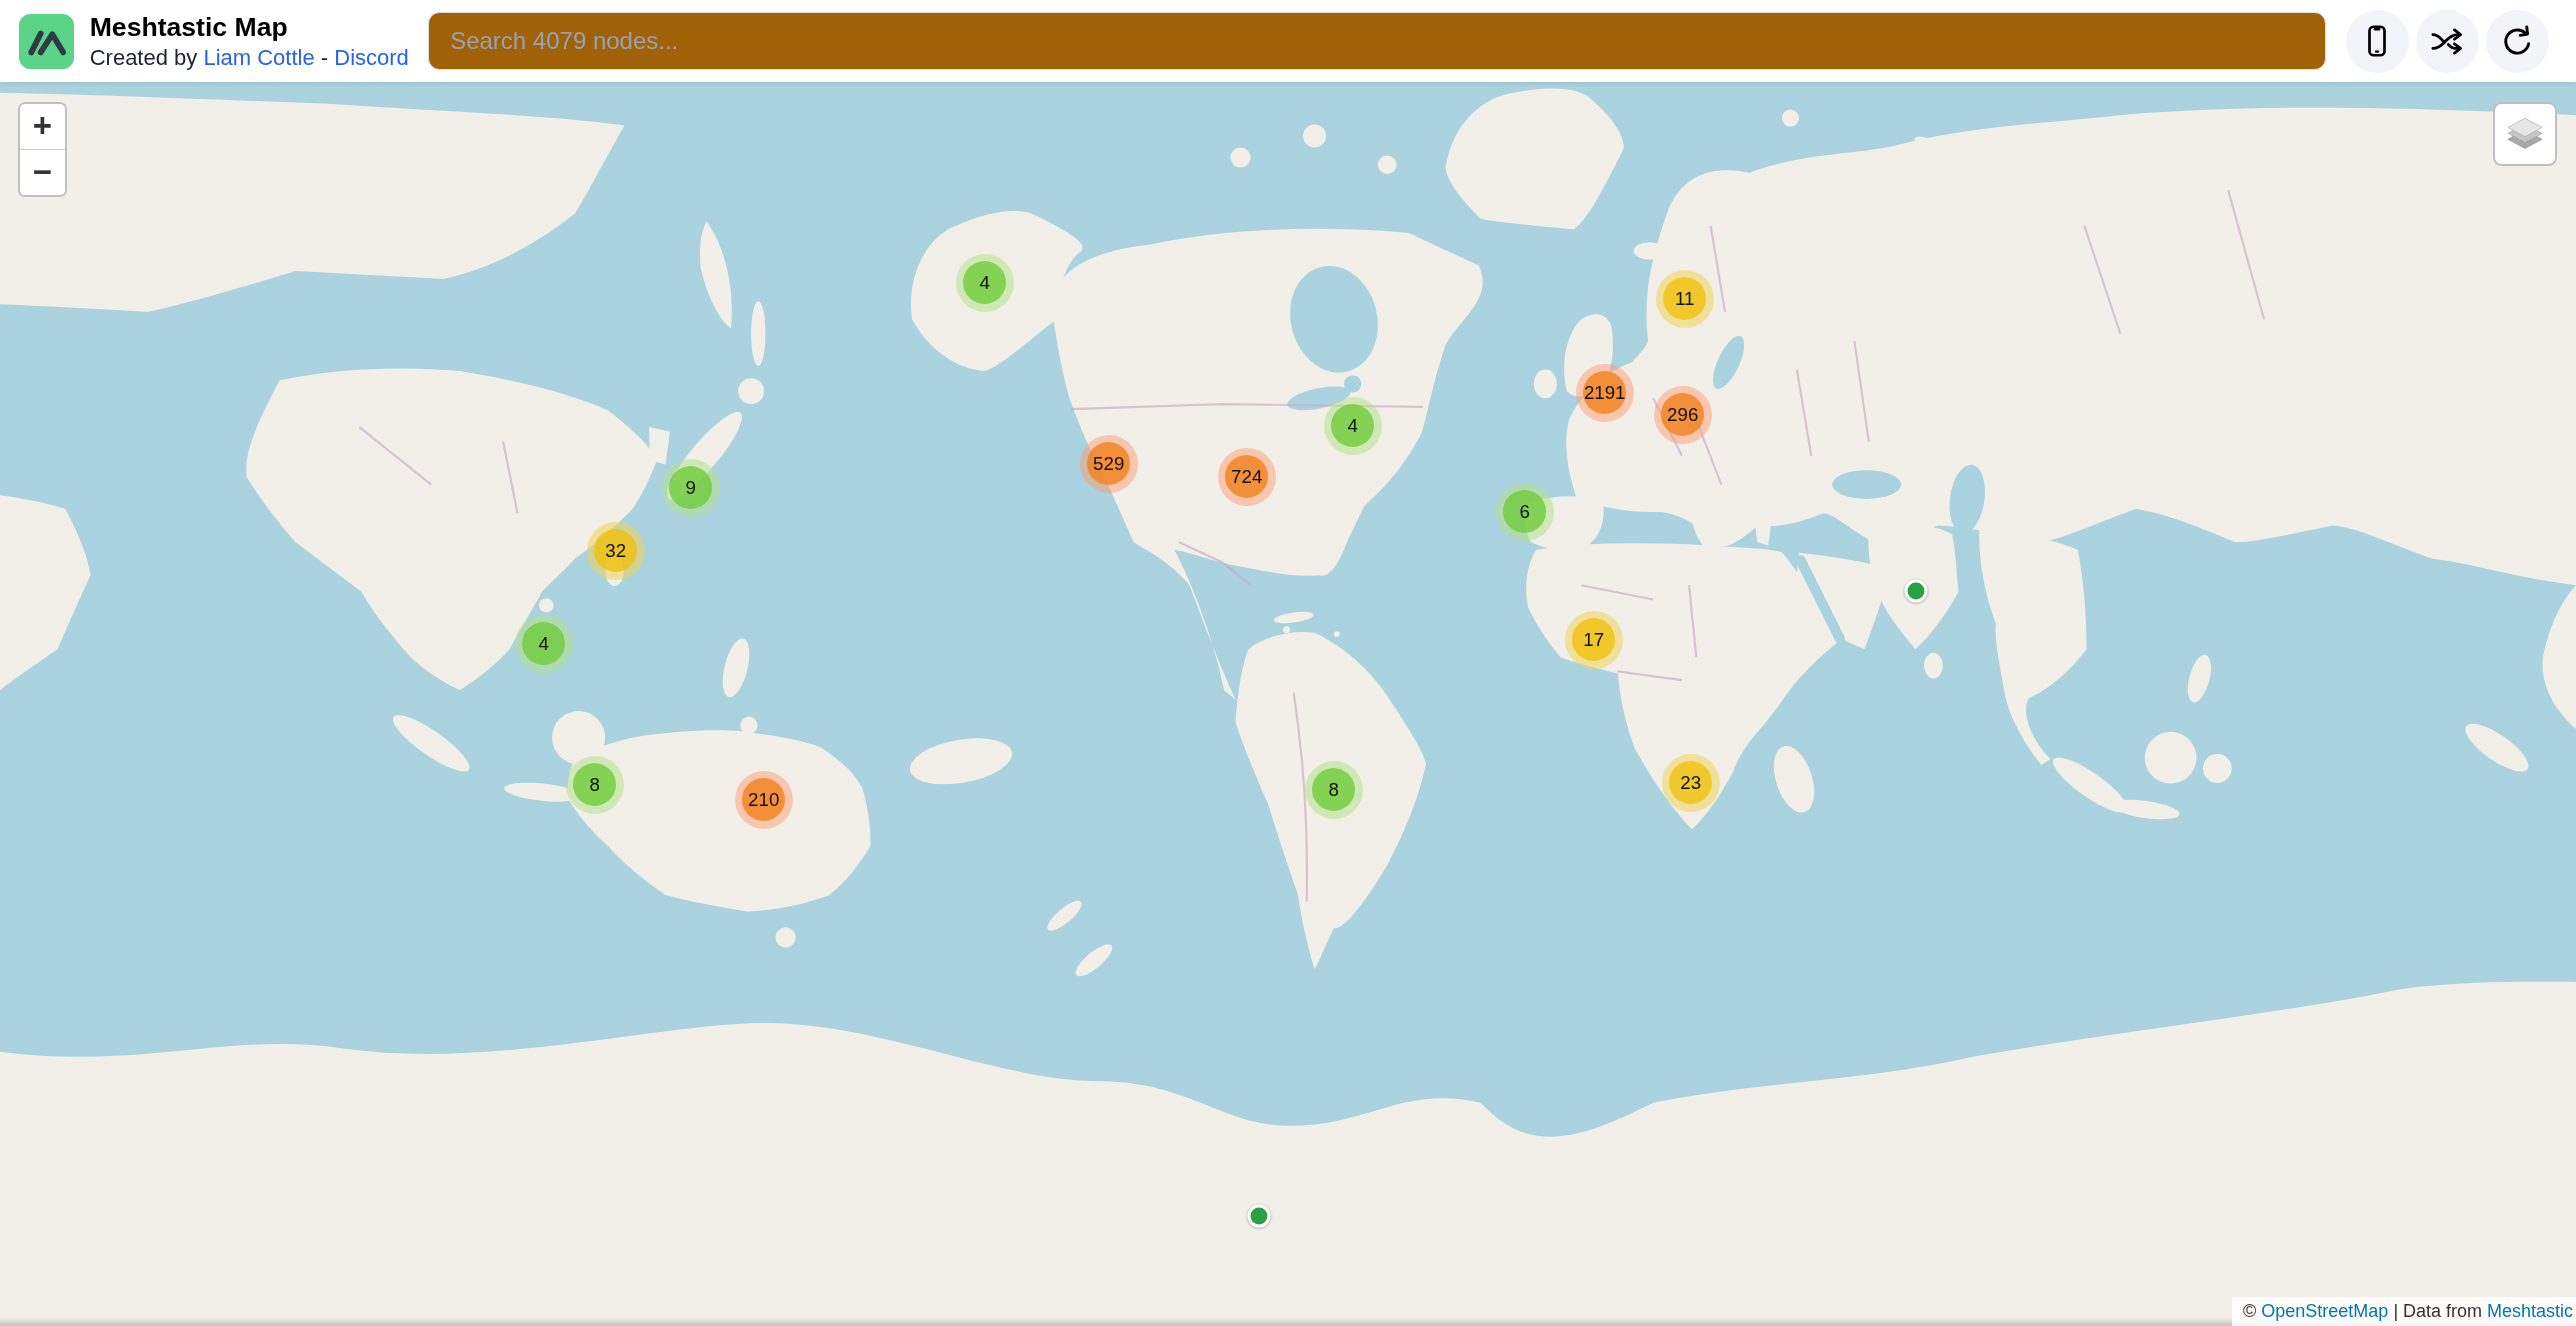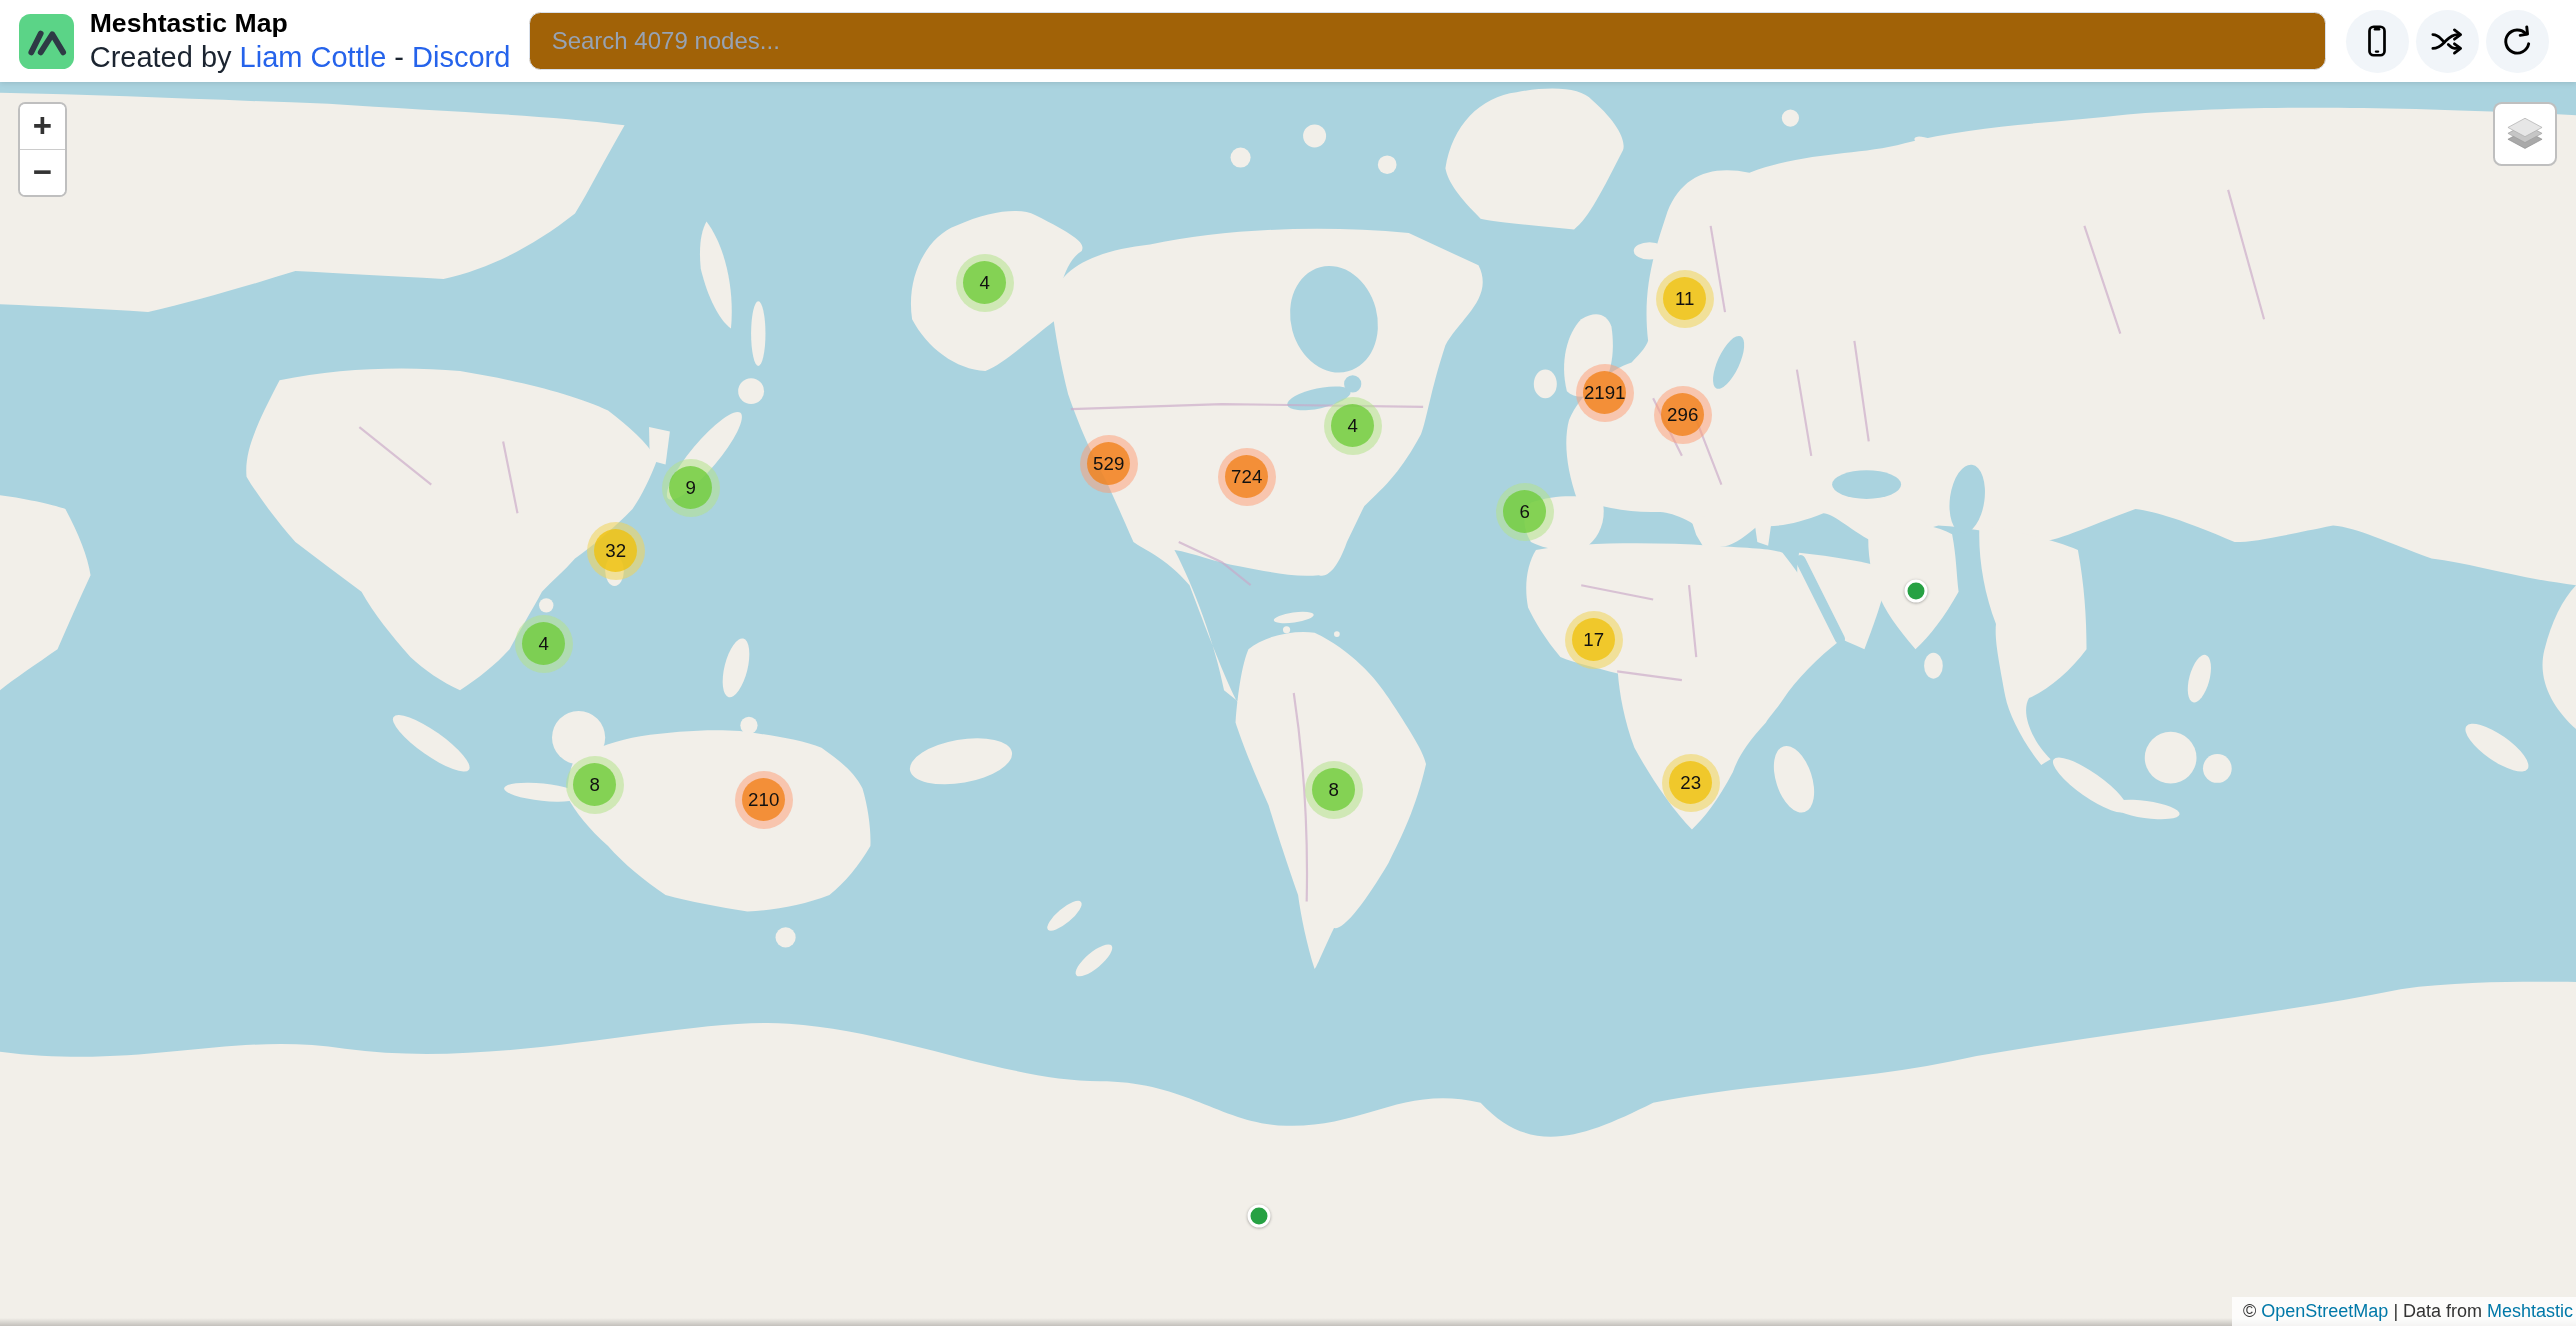--- a/index.html
+++ b/index.html
@@ -12,21 +12,21 @@
     position:absolute;top:0;left:0;width:2576px;height:82px;background:#ffffff;
     display:flex;align-items:center;padding:0 27px 0 18.7px;box-sizing:border-box;
     z-index:50;box-shadow:0 1.4px 5.8px rgba(0,0,0,.12);
   }
   .logo{
     width:55px;height:55px;border-radius:11.5px;background:var(--brand-green);
     display:flex;align-items:center;justify-content:center;flex:none;
   }
   .title-block{margin-left:16px;flex:none;line-height:1.15;}
   .app-title{font-size:26.6px;font-weight:700;color:#000000;}
-  .subtitle{font-size:29px;color:#1b2430;white-space:pre;margin-top:2.9px;}
+  .subtitle{font-size:22px;color:#1b2430;white-space:pre;margin-top:2.9px;}
   .subtitle a{color:var(--link-blue);text-decoration:none;cursor:pointer;}
   .search-input{
     flex:1;height:58px;margin:0 20px 0 18.7px;border:1.4px solid #d9e0ea;border-radius:11.5px;
     background:#a16207;font-family:"Liberation Sans",sans-serif;font-size:24px;color:#0f172a;
     padding:0 21.6px;outline:none;box-sizing:border-box;
   }
   .search-input::placeholder{color:#97a3b4;}
   .header-actions{display:flex;gap:7.2px;flex:none;}
   .icon-btn{
     width:63px;height:63px;border-radius:50%;background:#f1f5f9;border:none;cursor:pointer;

